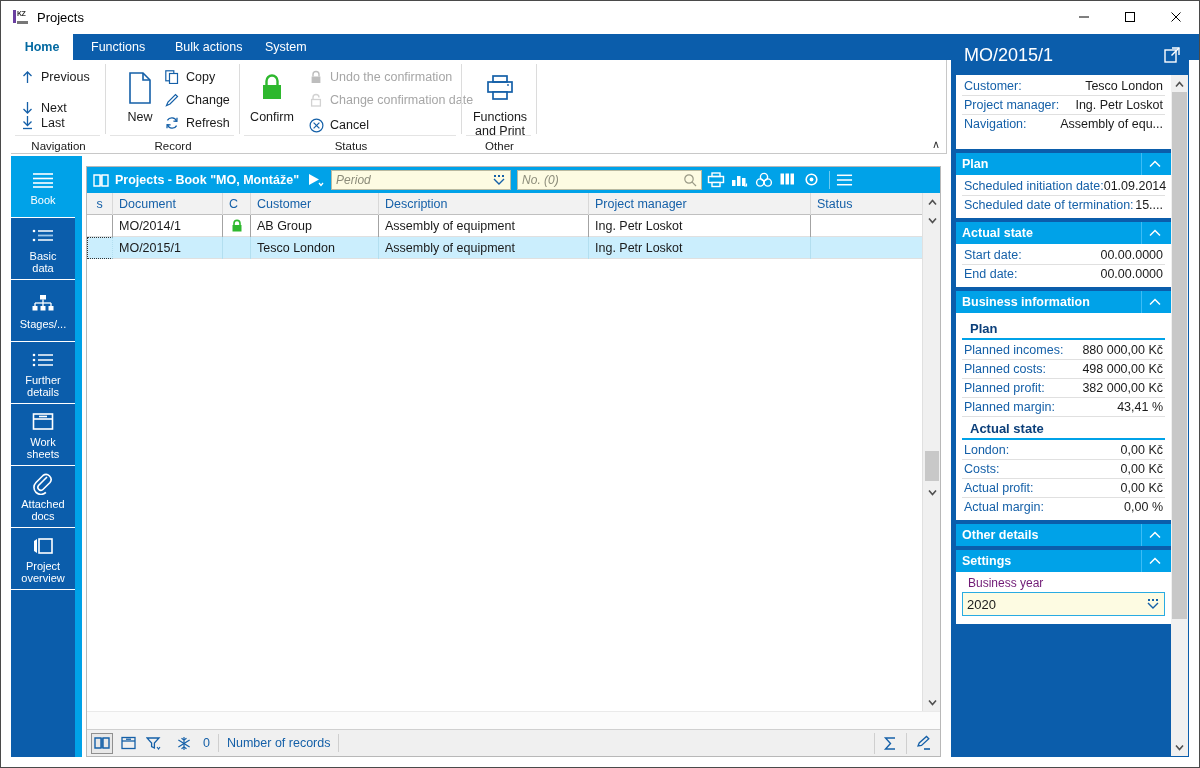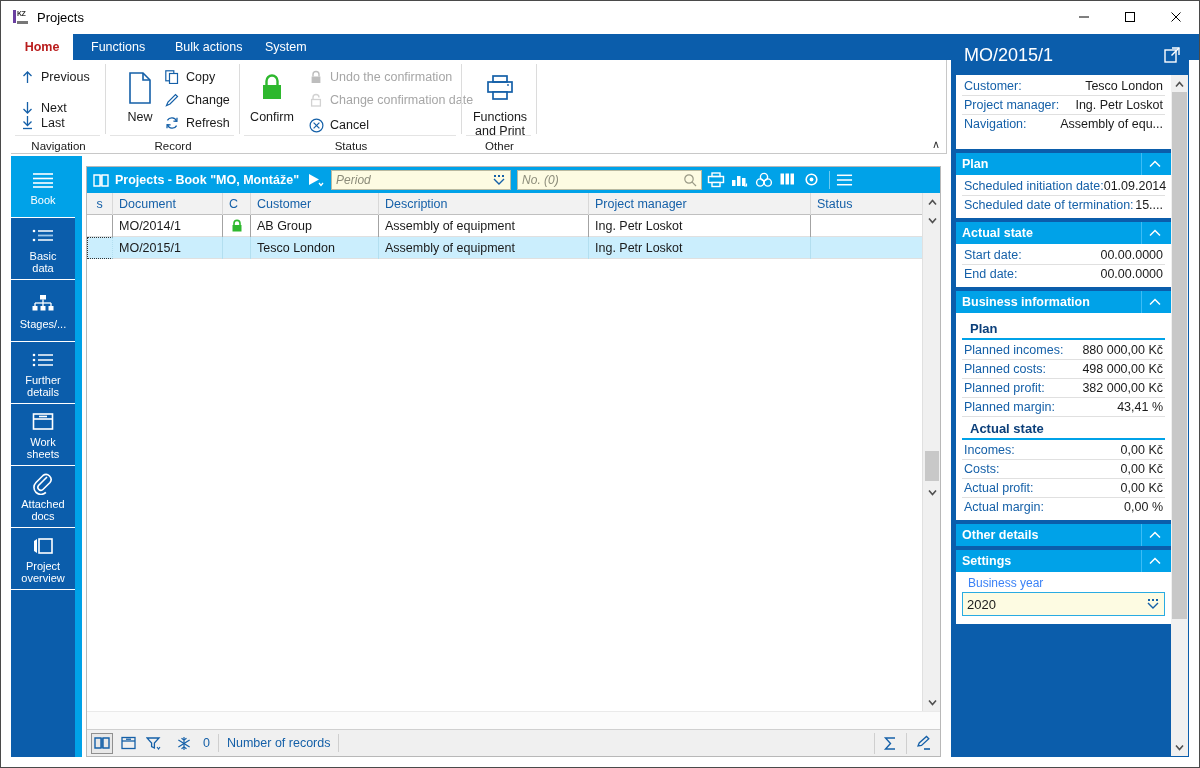--- a/index.html
+++ b/index.html
@@ -42,21 +42,21 @@
 
   
   #ribbon-tabs {
     position: absolute; left: 10px; top: 33px; right: 0; height: 26px;
     background: #0b5dab;
   }
   .rtab {
     position: absolute; top: 0; height: 26px; line-height: 26px;
     font-size: 12.5px; color: #ffffff; padding: 0 14px;
   }
-  .rtab.active { background: #ffffff; color: #b91c1c; font-weight: bold; }
+  .rtab.active { background: #ffffff; color: #0369a1; font-weight: bold; }
 
   #ribbon-body {
     position: absolute; left: 10px; top: 59px; width: 936px; height: 94px;
     background: #ffffff;
     border-bottom: 1px solid #c8c8c8;
     border-right: 1px solid #c8c8c8;
   }
   .rgroup { position: absolute; top: 0; height: 94px; }
   .rgroup .rglabel {
     position: absolute; bottom: 2px; left: 0; right: 0; text-align: center;
@@ -199,21 +199,21 @@
     font-size: 12.5px; padding: 2px 2px 2px 2px;
     border-bottom: 1px solid #e0e0e0;
   }
   .kv:last-child { border-bottom: none; }
   .kv .k { color: #1560a8; white-space: nowrap; }
   .kv .v { color: #1a1a1a; text-align: right; white-space: nowrap; }
   .subh {
     font-size: 13px; font-weight: bold; color: #0b3f7a;
     padding: 4px 2px 2px 8px; border-bottom: 2px solid #00a2e8; margin-bottom: 1px;
   }
-  .field-label { font-size: 12px; color: #3b82f6; padding: 4px 2px 2px 8px; }
+  .field-label { font-size: 12px; color: #701a75; padding: 4px 2px 2px 8px; }
   .yellowfield {
     height: 24px; background: #fdfbe2; border: 1px solid #29abe2;
     display: flex; align-items: center; justify-content: space-between;
     font-size: 13px; color: #1a1a1a; padding: 0 4px; margin: 0 2px 6px 2px;
   }
   svg { display: block; }
 </style>
 </head>
 <body>
 
@@ -781,21 +781,21 @@
           <div class="kv">
             <span class="k">Planned profit:</span>
             <span class="v">382 000,00 Kč</span>
           </div>
           <div class="kv">
             <span class="k">Planned margin:</span>
             <span class="v">43,41 %</span>
           </div>
           <div class="subh">Actual state</div>
           <div class="kv">
-            <span class="k">Incomes:</span>
+            <span class="k">London:</span>
             <span class="v">0,00 Kč</span>
           </div>
           <div class="kv">
             <span class="k">Costs:</span>
             <span class="v">0,00 Kč</span>
           </div>
           <div class="kv">
             <span class="k">Actual profit:</span>
             <span class="v">0,00 Kč</span>
           </div>

